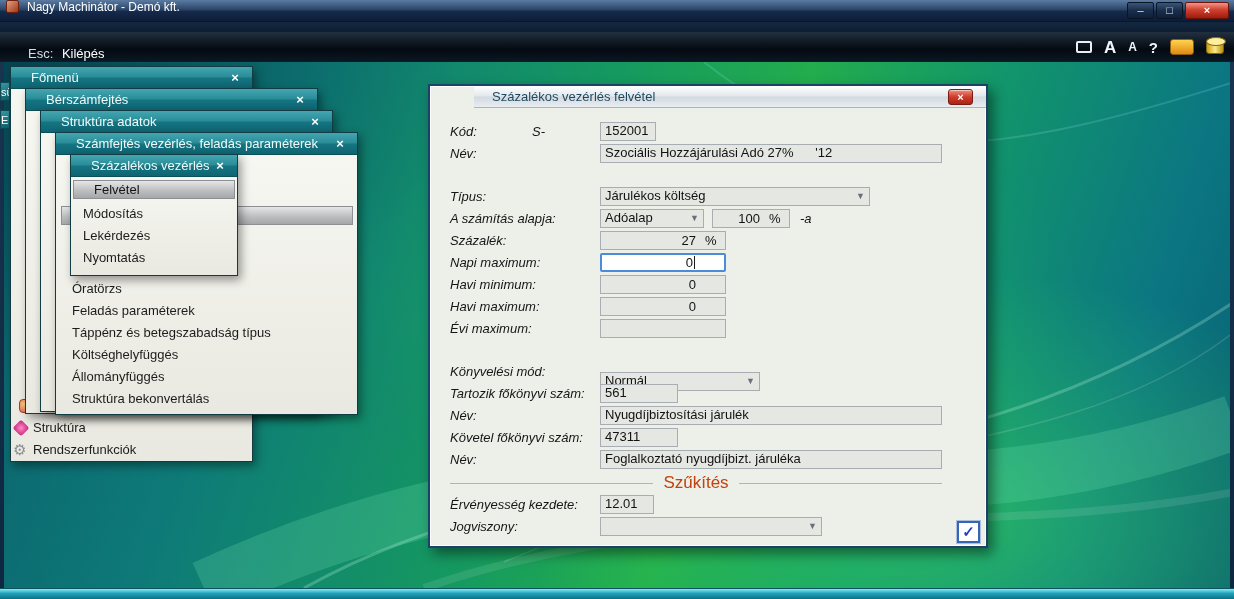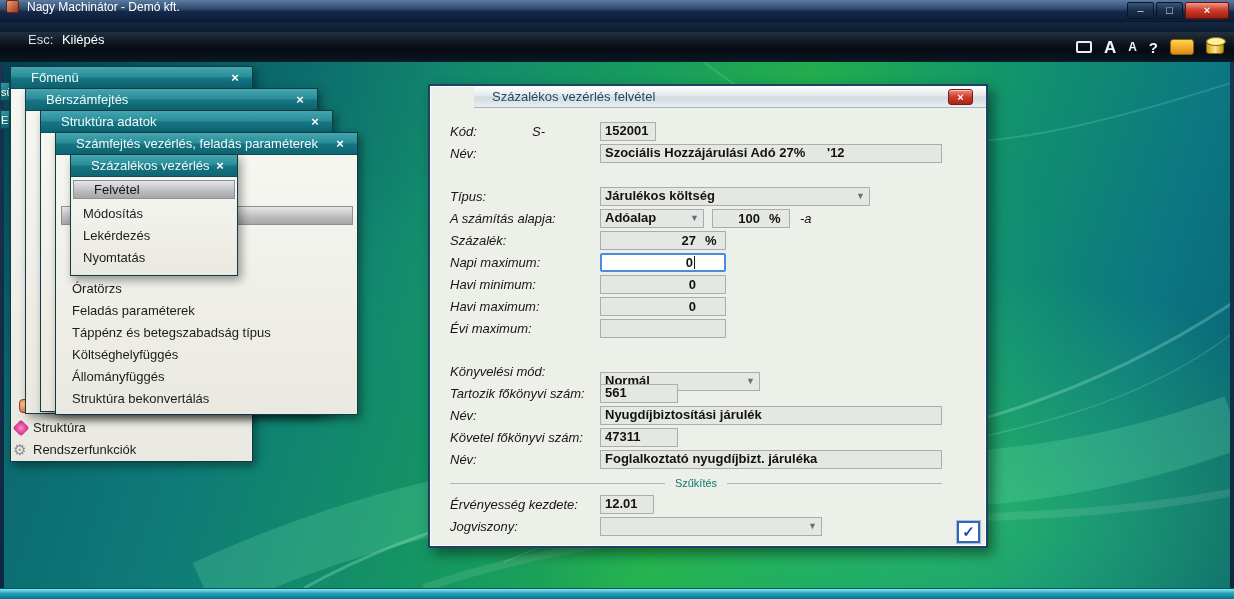--- a/index.html
+++ b/index.html
@@ -19,21 +19,21 @@
     background: linear-gradient(135deg,#e0a080,#a03818); border-radius:2px; border:1px solid #701f0a; }
   .winbtns { position:absolute; right:5px; top:2px; display:flex; gap:2px; }
   .wbtn { width:27px; height:17px; background:linear-gradient(#3a5578,#1a2e4c 50%,#0e1f38);
     border:1px solid #0a1525; color:#dce6f2; font-size:11px; line-height:14px; text-align:center; border-radius:2px; }
   .wbtn.close { width:44px; background:linear-gradient(#f0968a,#d1402e 45%,#9c1d0e); border-color:#6e1206; color:#fff; font-weight:bold; }
 
   .framegap { position:absolute; top:22px; left:0; right:0; height:10px; z-index:49;
     background:linear-gradient(#13283f,#0d1e33); }
   .toolbar { position:absolute; top:32px; left:0; right:0; height:30px; z-index:49;
     background:linear-gradient(#22303f 0%, #0d1620 40%, #040a12 60%, #0b1722 100%);
-    border-bottom:1px solid #04202c; display:flex; align-items:flex-start; color:#fff; }
+    border-bottom:1px solid #04202c; display:flex; align-items:flex-end; color:#fff; }
   .esc-label { margin-left:28px; font-size:13px; }
   .esc-key { color:#d9dee3; } .esc-exit { color:#ffffff; margin-left:5px; }
   .tool-icons { position:absolute; right:10px; top:0; height:30px; display:flex; align-items:center; gap:12px; }
   .talpha { color:#f2f6fa; font-weight:bold; line-height:1; }
   .winrect { display:block; width:16px; height:12px; border:2px solid #e9eff5; border-radius:2px; }
   .folder { display:block; width:24px; height:16px; background:linear-gradient(#ffd34f,#e08a12);
     border:1px solid #8f5c0d; border-radius:3px; }
   .coins { display:block; position:relative; width:18px; height:14px;
     background:linear-gradient(90deg,#caa20e,#ffe78a 50%,#b8930c); border:1px solid #87650a; border-radius:3px; }
   .coins::before { content:""; position:absolute; left:-1px; top:-4px; width:18px; height:7px;
@@ -79,33 +79,33 @@
     background:#edefe9; border:2px solid #1e4168;
     box-shadow: inset 0 0 0 1px #fbfcfd, 5px 6px 12px rgba(0,0,0,0.45); padding-left: 44px; }
   .dlg-title { position:relative; height:22px; padding-left:18px; line-height:21px; font-size:13px; color:#1f4962;
     background:linear-gradient(#ffffff,#e2e8ec 48%,#d2dae0 52%,#e8edf1); border-bottom:1px solid #aab6bf; }
   .dlg-close { position:absolute; right:13px; top:3px; width:25px; height:16px; border-radius:3px;
     background:linear-gradient(#ef8d80,#cf3b2a 50%,#a82516); border:1px solid #7e1a10;
     color:#fff; font-weight:bold; font-size:11px; line-height:14px; text-align:center;
     box-shadow: inset 0 1px 0 rgba(255,255,255,0.5); }
   .lbl { position:absolute; left:20px; height:19px; line-height:19px; font-size:13px; color:#161616; white-space:nowrap;font-style:italic; }
   .fld { position:absolute; height:19px; background:#e5e7e3; border:1px solid #a7adb3;
-    font-size:13px; line-height:16px; color:#121212; padding:0 4px; overflow:hidden;font-weight:bold; }
+    font-size:13px; line-height:16px; color:#121212; padding:0 4px; overflow:hidden; }
   .pre { white-space:pre; }
   .num { display:flex; justify-content:flex-end; align-items:center; }
   .nval { text-align:right; }
   .nsuf { width:16px; margin-left:9px; text-align:left; flex:none; }
   .focused { background:#ffffff; border:2px solid #4b8bdc; border-radius:2px; line-height:14px; }
   .caret { width:1px; height:13px; background:#1a1a1a; margin-left:1px; flex:none; animation:blink 1s steps(1) infinite; }
   @keyframes blink { 50% { opacity:0; } }
   .dd { padding-right:18px; position:absolute; }
   .ddarrow { position:absolute; right:4px; top:4px; font-size:9px; color:#67717a; line-height:1; }
   .divider { position:absolute; left:20px; width:492px; height:16px; display:flex; align-items:center; gap:10px; }
   .dline { flex:1; border-top:1px solid #a9b6bc; }
-  .szuk { color:#0f766e; font-size:11px; }
+  .szuk { color:#c2410c; font-size:17px; }
   .checkbtn { position:absolute; width:23px; height:22px; background:#fff; border:2px solid #3565b4;
     box-shadow:0 0 0 1px #a9c0dc; display:flex; align-items:center; justify-content:center;
     color:#2040c0; font-weight:bold; font-size:15px; }
 </style>
 </head>
 <body>
 
 <div id="screen">
 
   <div class="desktop">

